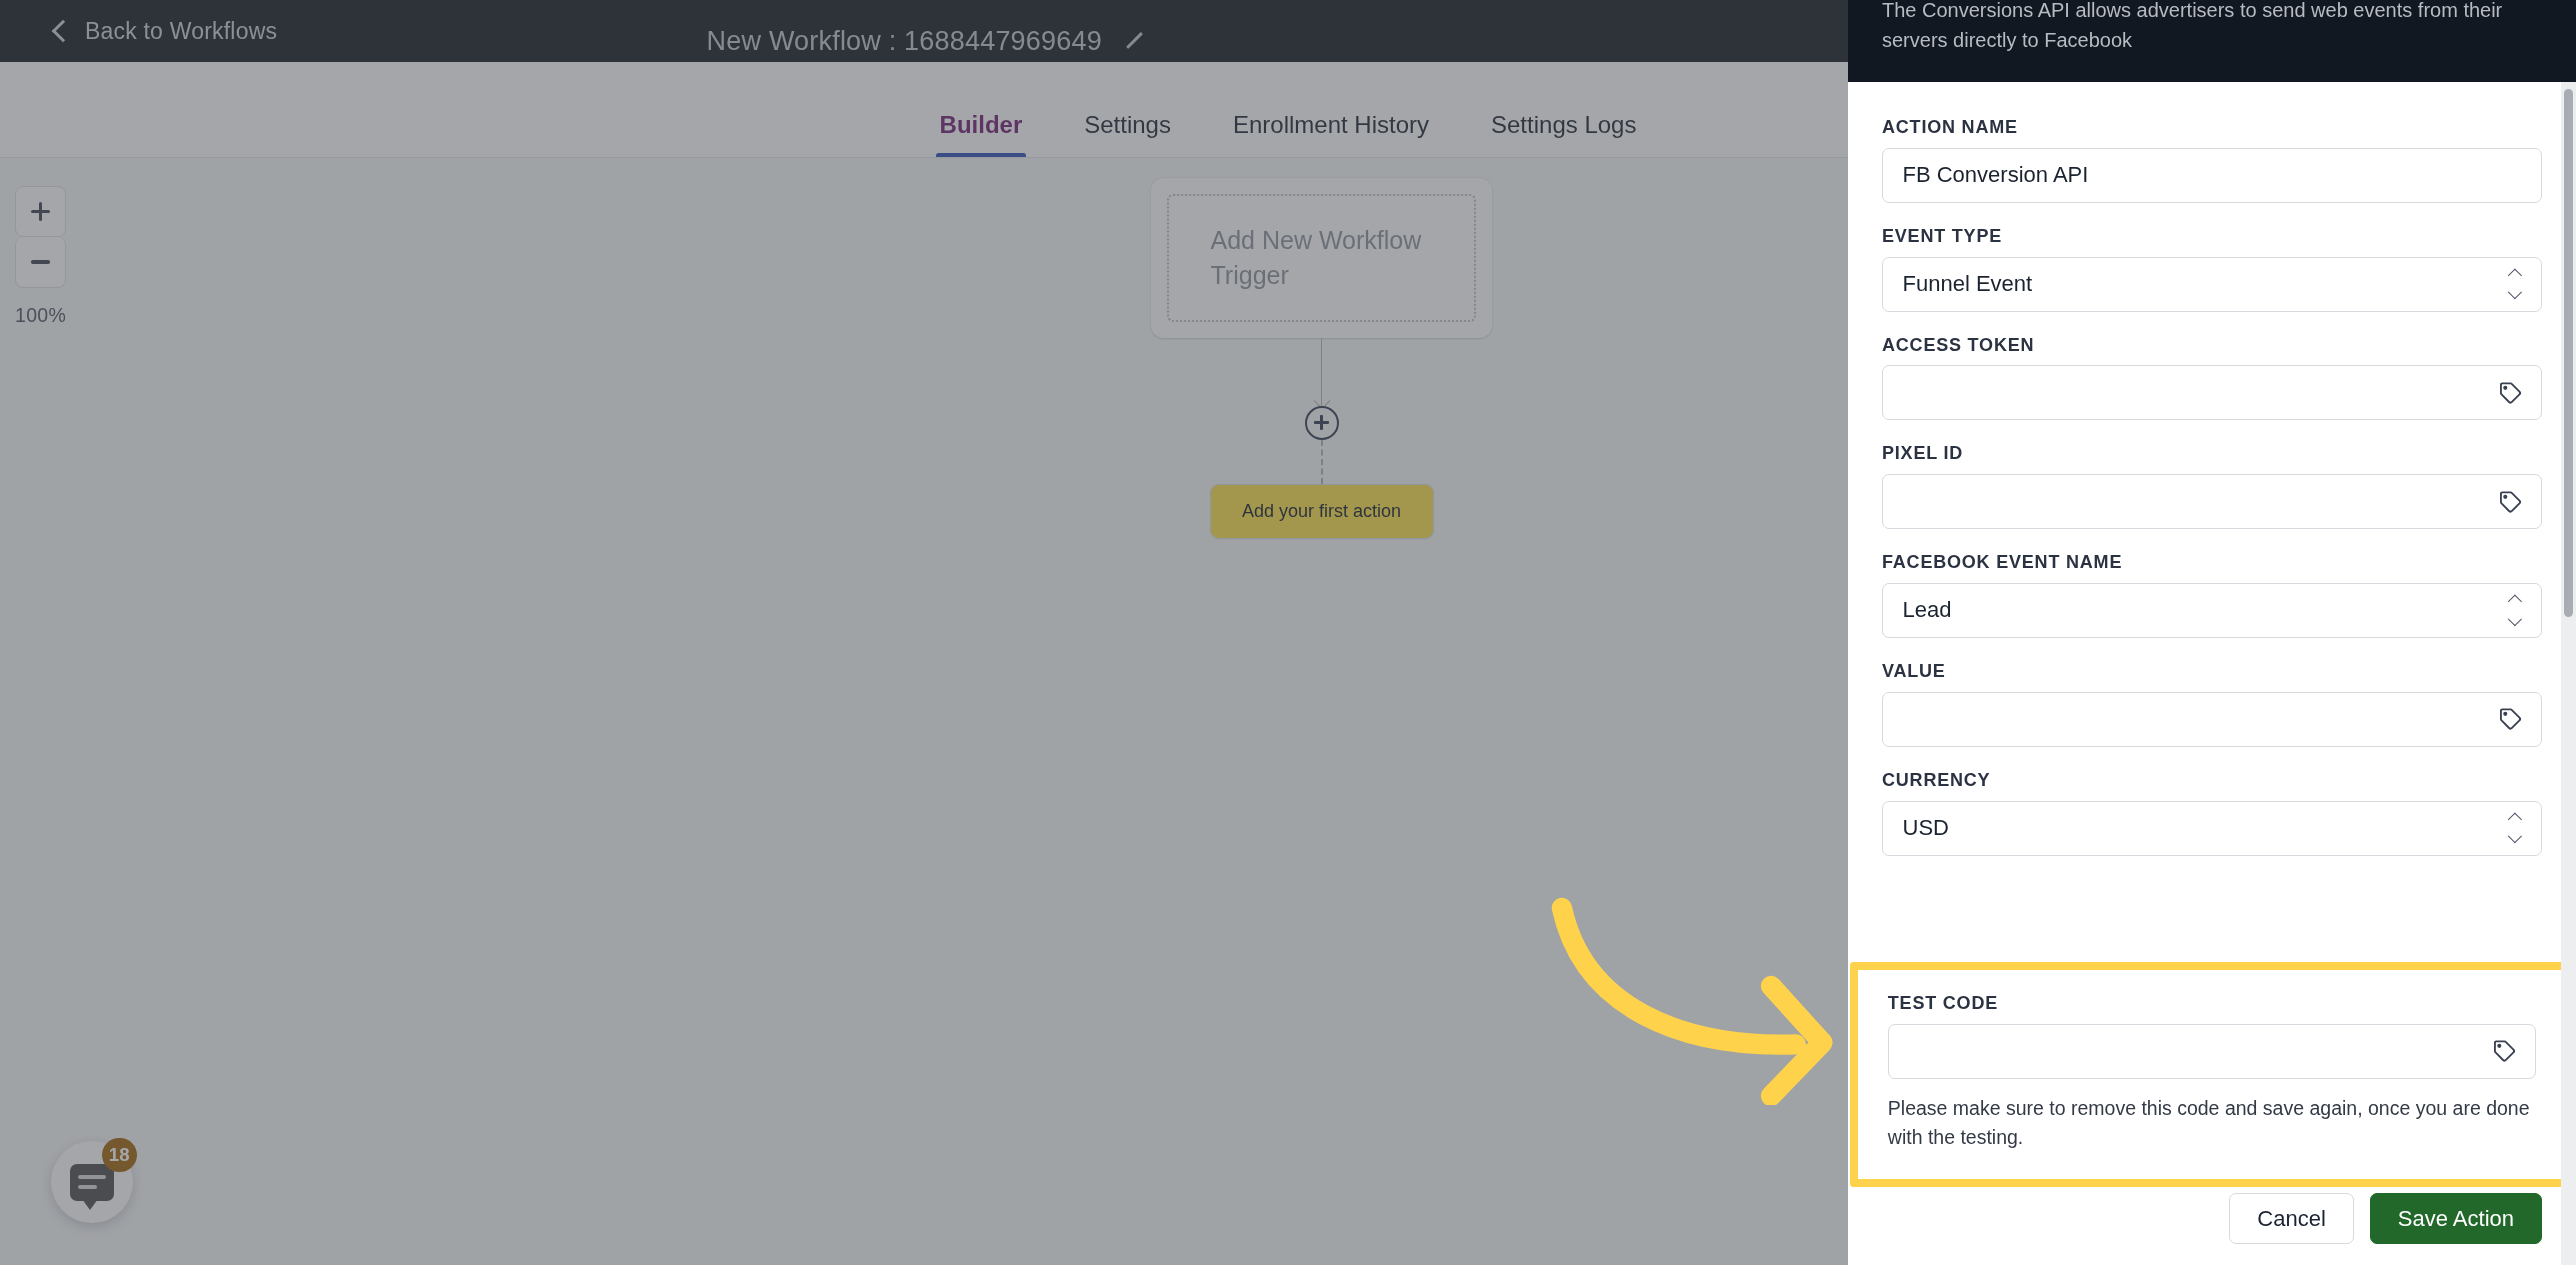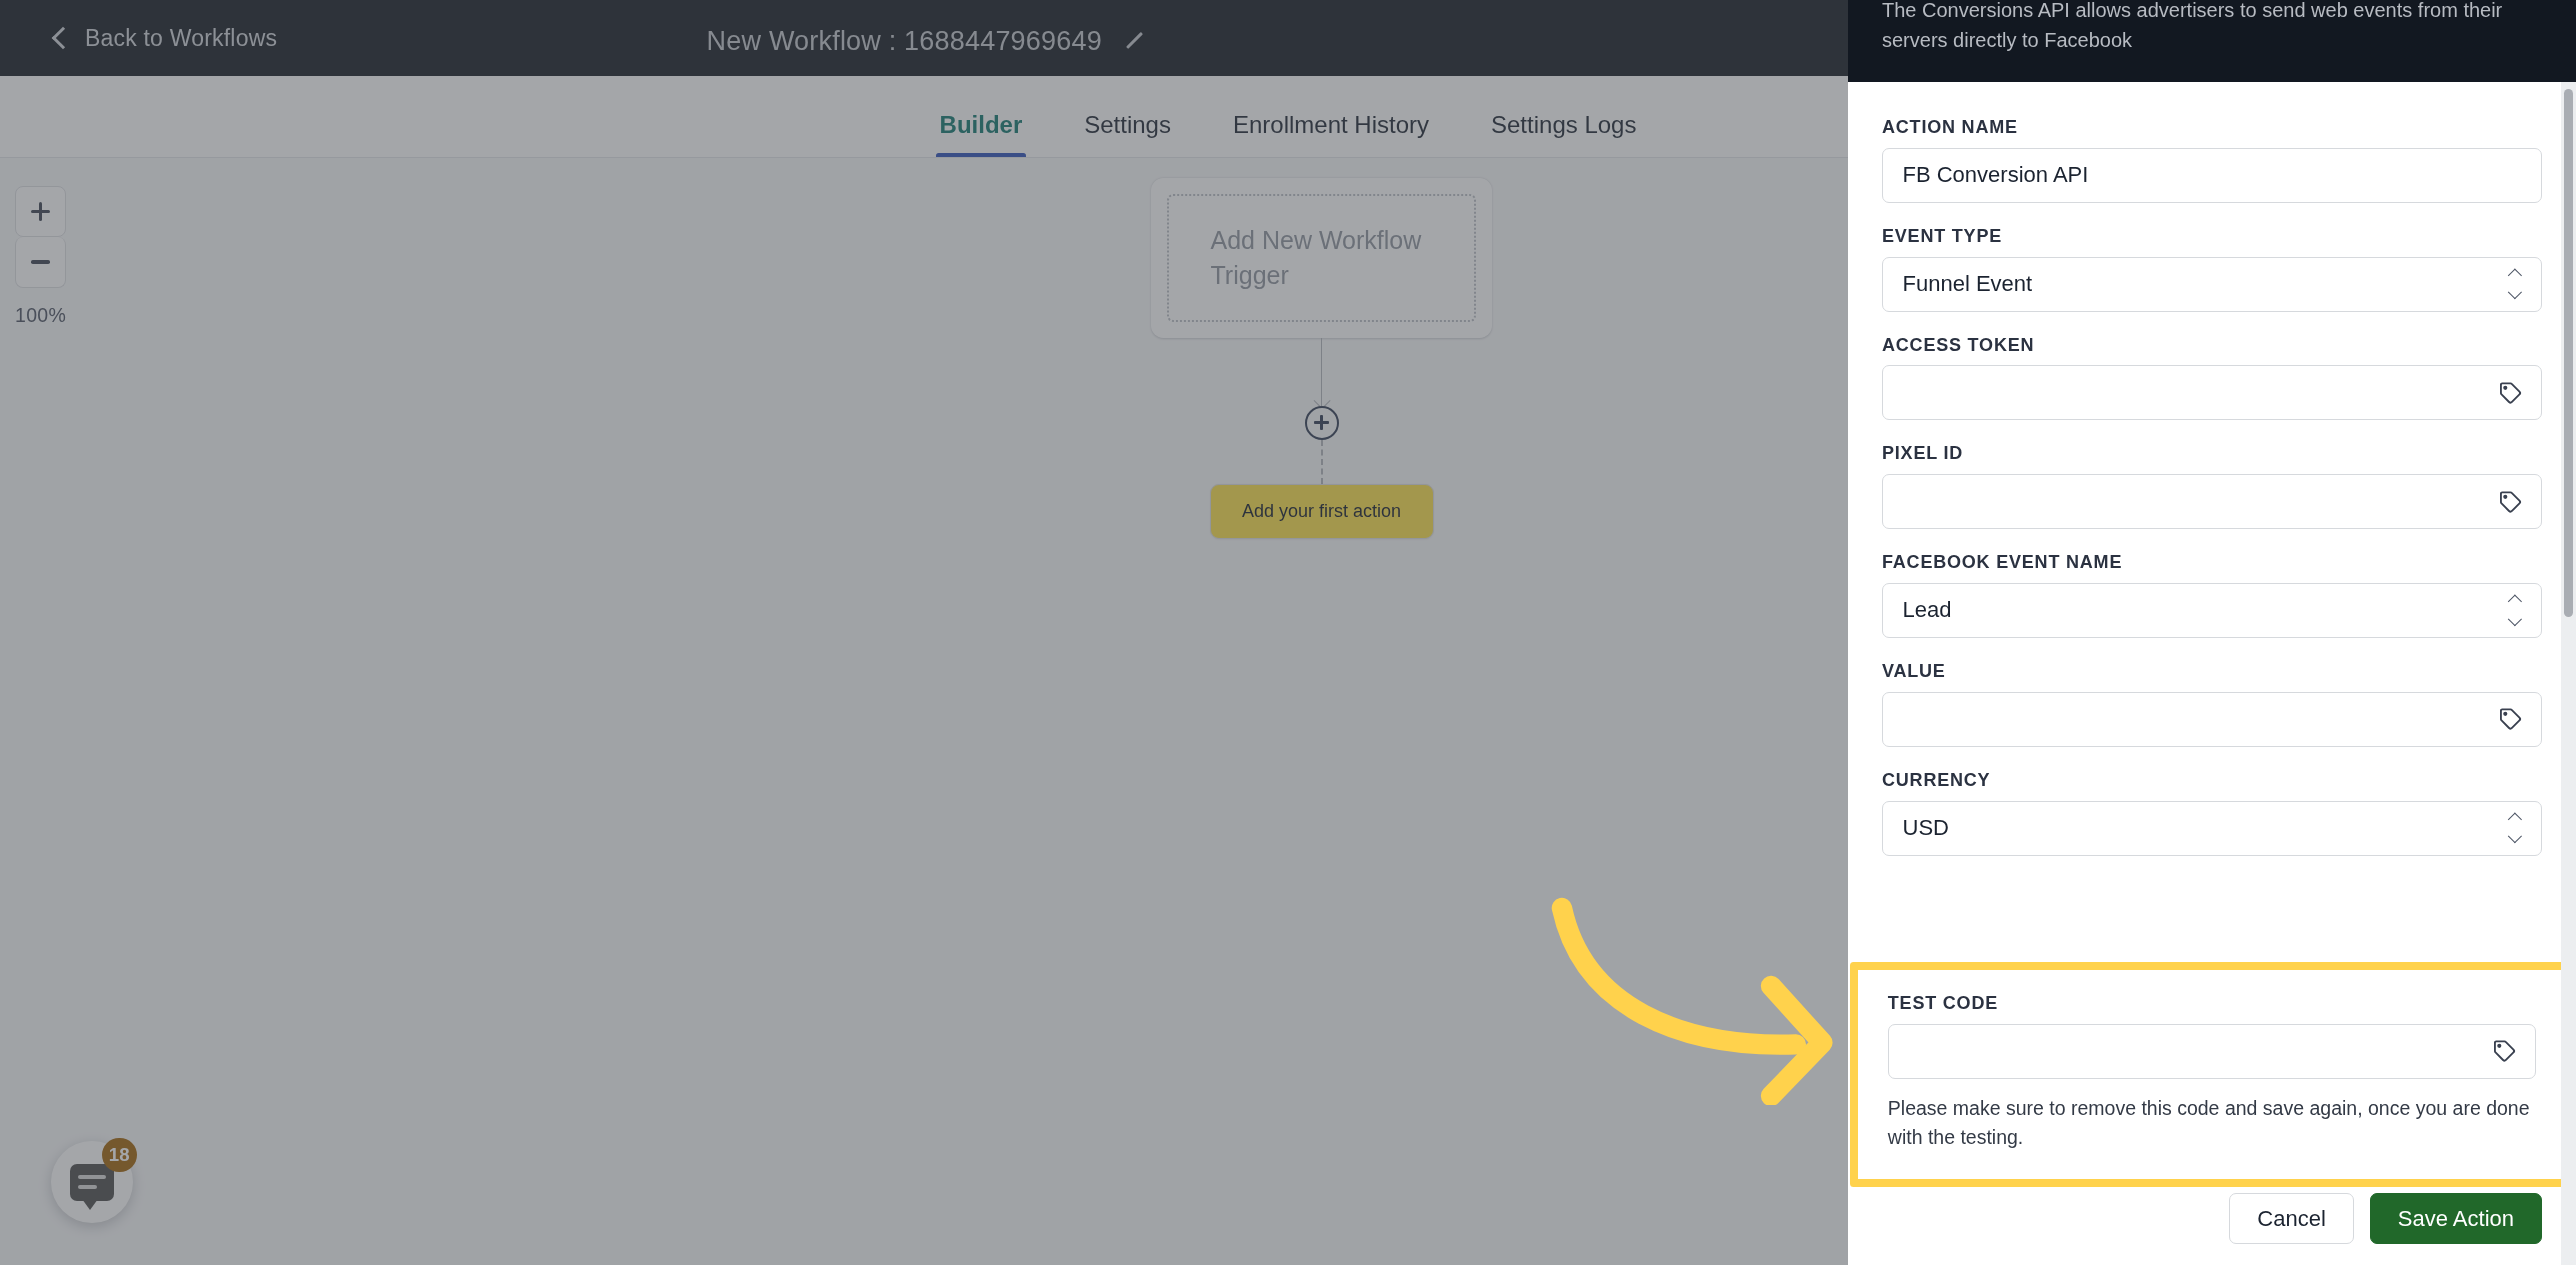--- a/index.html
+++ b/index.html
@@ -13,21 +13,21 @@
   
   #app {
     position: relative;
     width: 2576px; height: 1266px;
     background: #ffffff;
   }
 
   
   .topbar {
     position: absolute; left: 0; top: 0;
-    width: 2576px; height: 76px;
+    width: 2576px; height: 62px;
     background: #121821;
     display: flex; align-items: center;
     z-index: 30;
   }
   .back-link {
     display: flex; align-items: center; gap: 14px;
     margin-left: 55px;
     cursor: pointer;
   }
   .chev-left {
@@ -61,21 +61,21 @@
     display: flex; align-items: flex-end; justify-content: center;
     gap: 55px;
     z-index: 20;
   }
   .tab {
     font-size: 24px; color: #1b2330;
     padding: 0 3.5px 18px 3.5px;
     cursor: pointer; position: relative;
     white-space: nowrap;
   }
-  .tab.active { color: #0f766e; font-weight: 600; margin-top: 20px; }
+  .tab.active { color: #701a75; font-weight: 600; margin-top: 20px; }
   .tab.active::after {
     content: ""; position: absolute; left: 0; right: 0; bottom: 0;
     height: 4.4px; background: #2b4eb8; border-radius: 2.7px 2.7px 0 0;
   }
 
   
   .canvas {
     position: absolute; left: 0; top: 158px;
     width: 2576px; height: 1108px;
     background: #f7f8f9;

